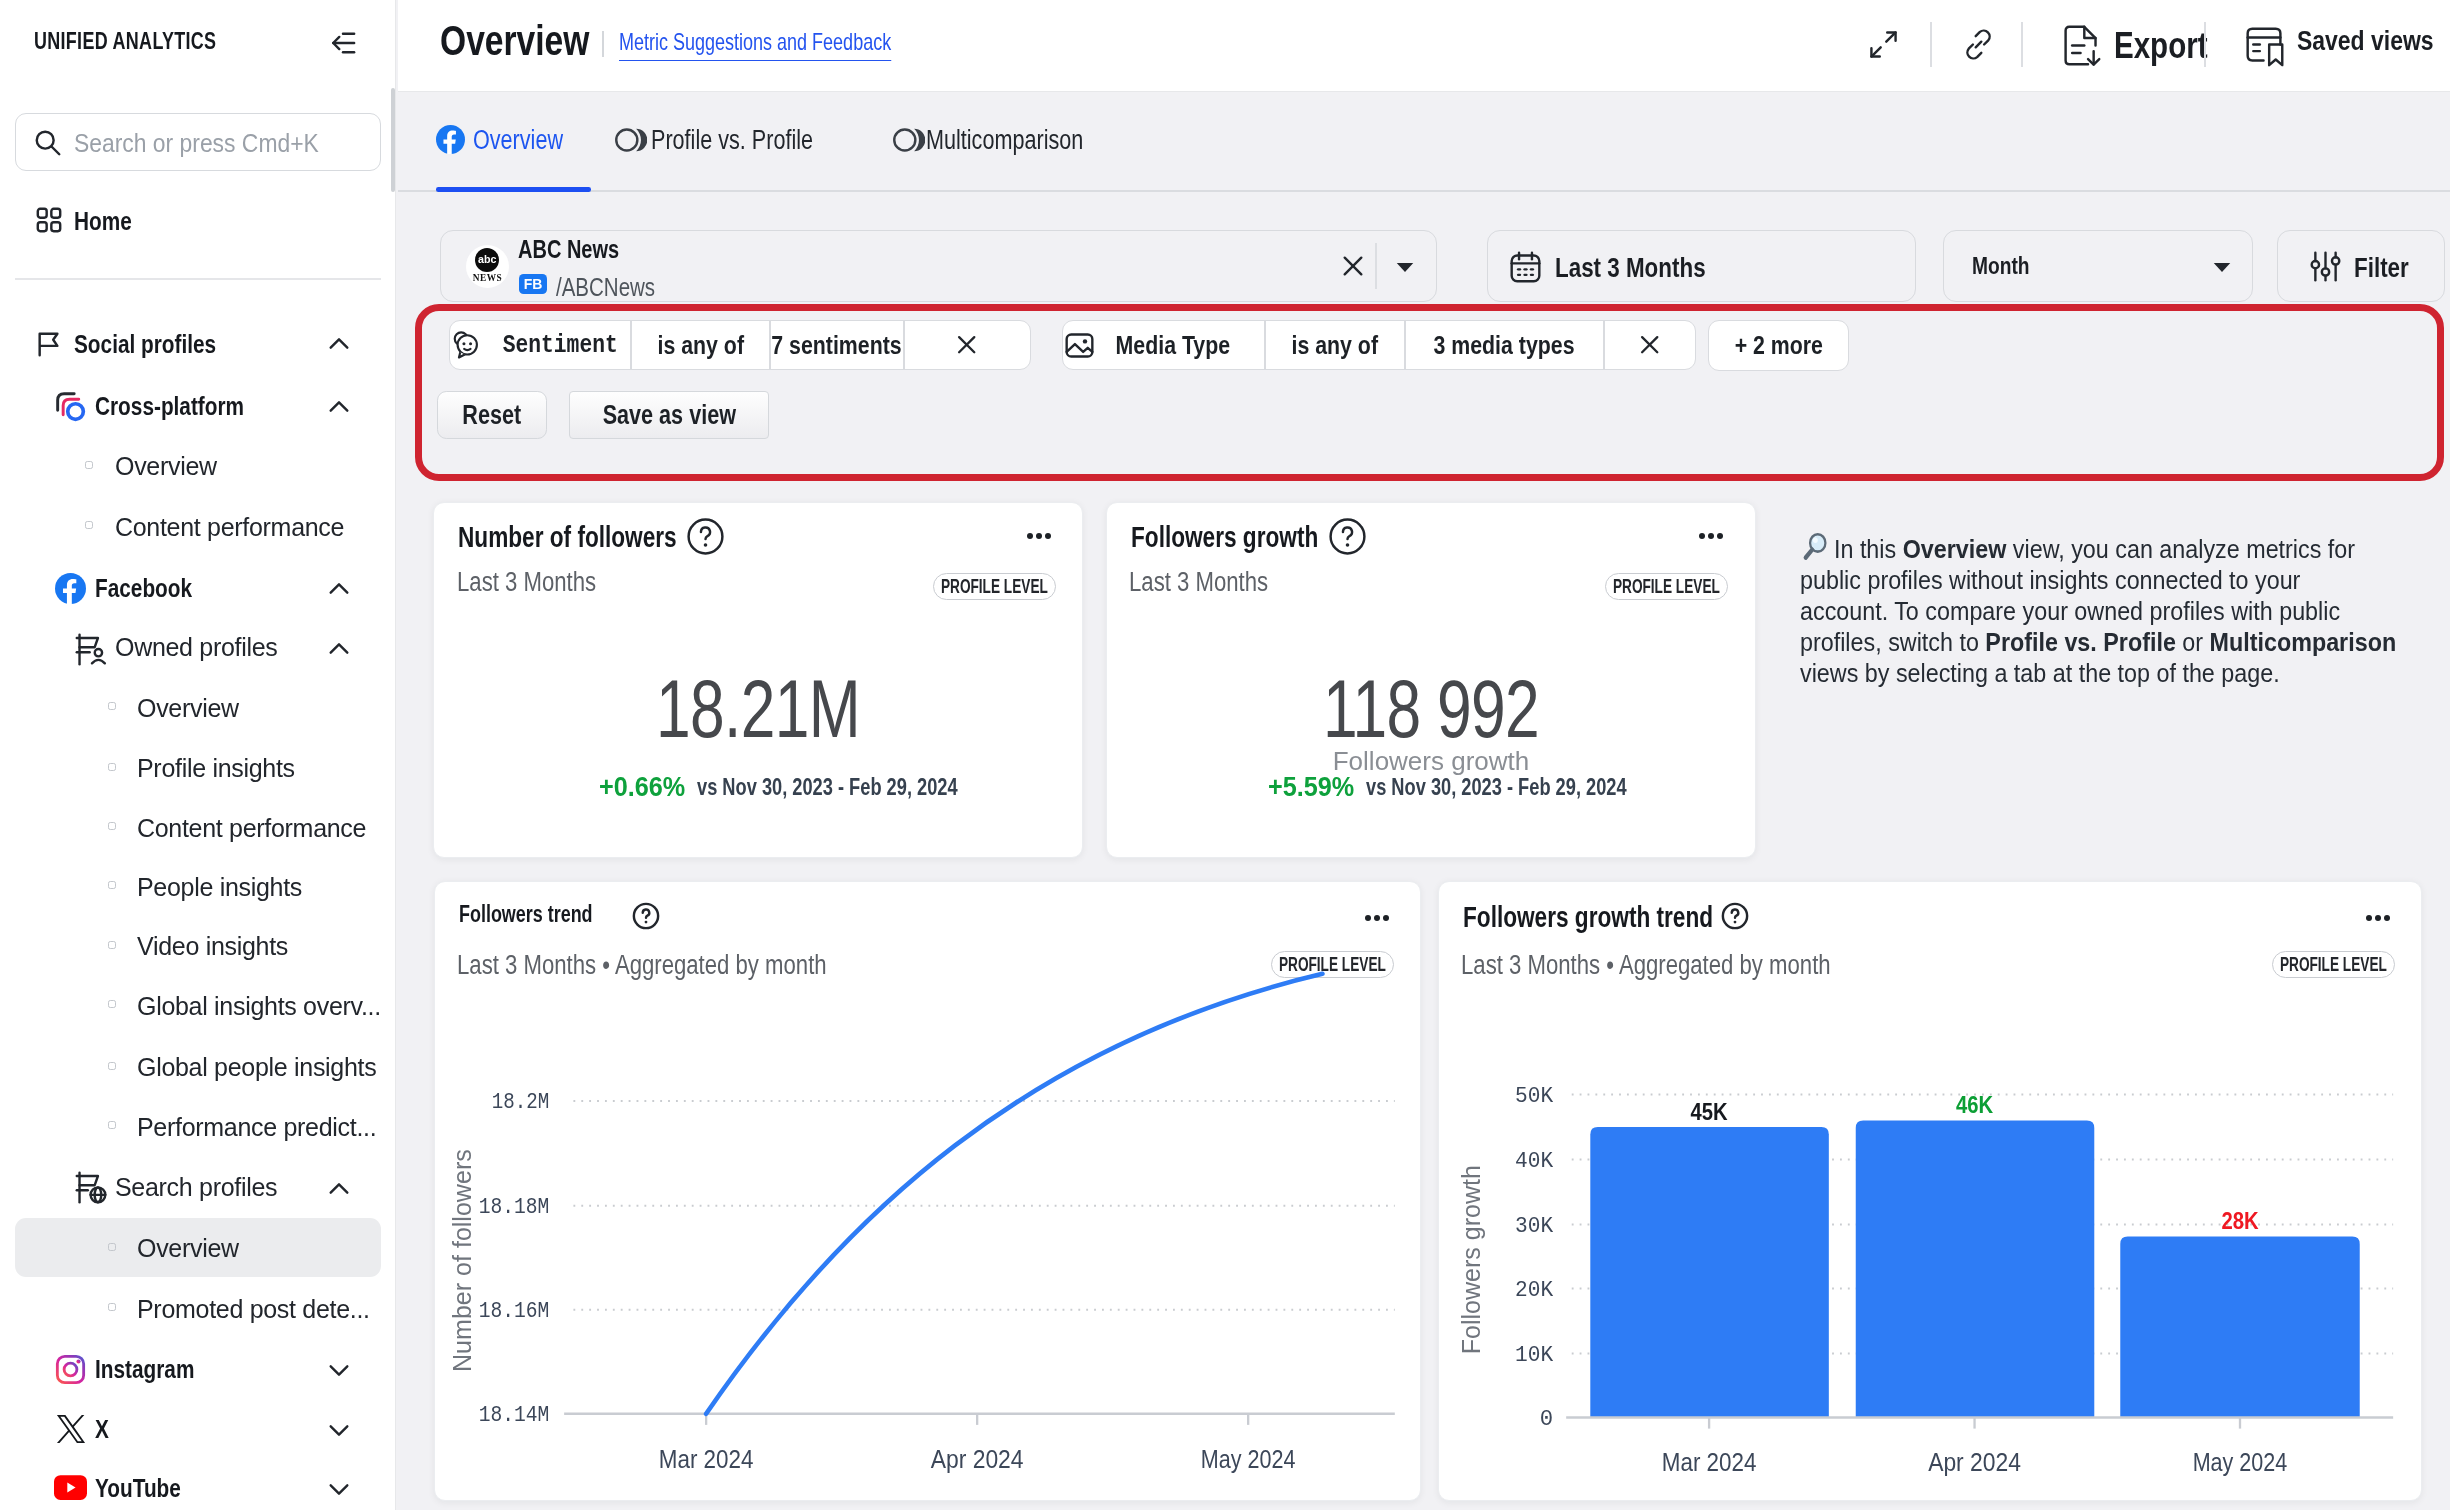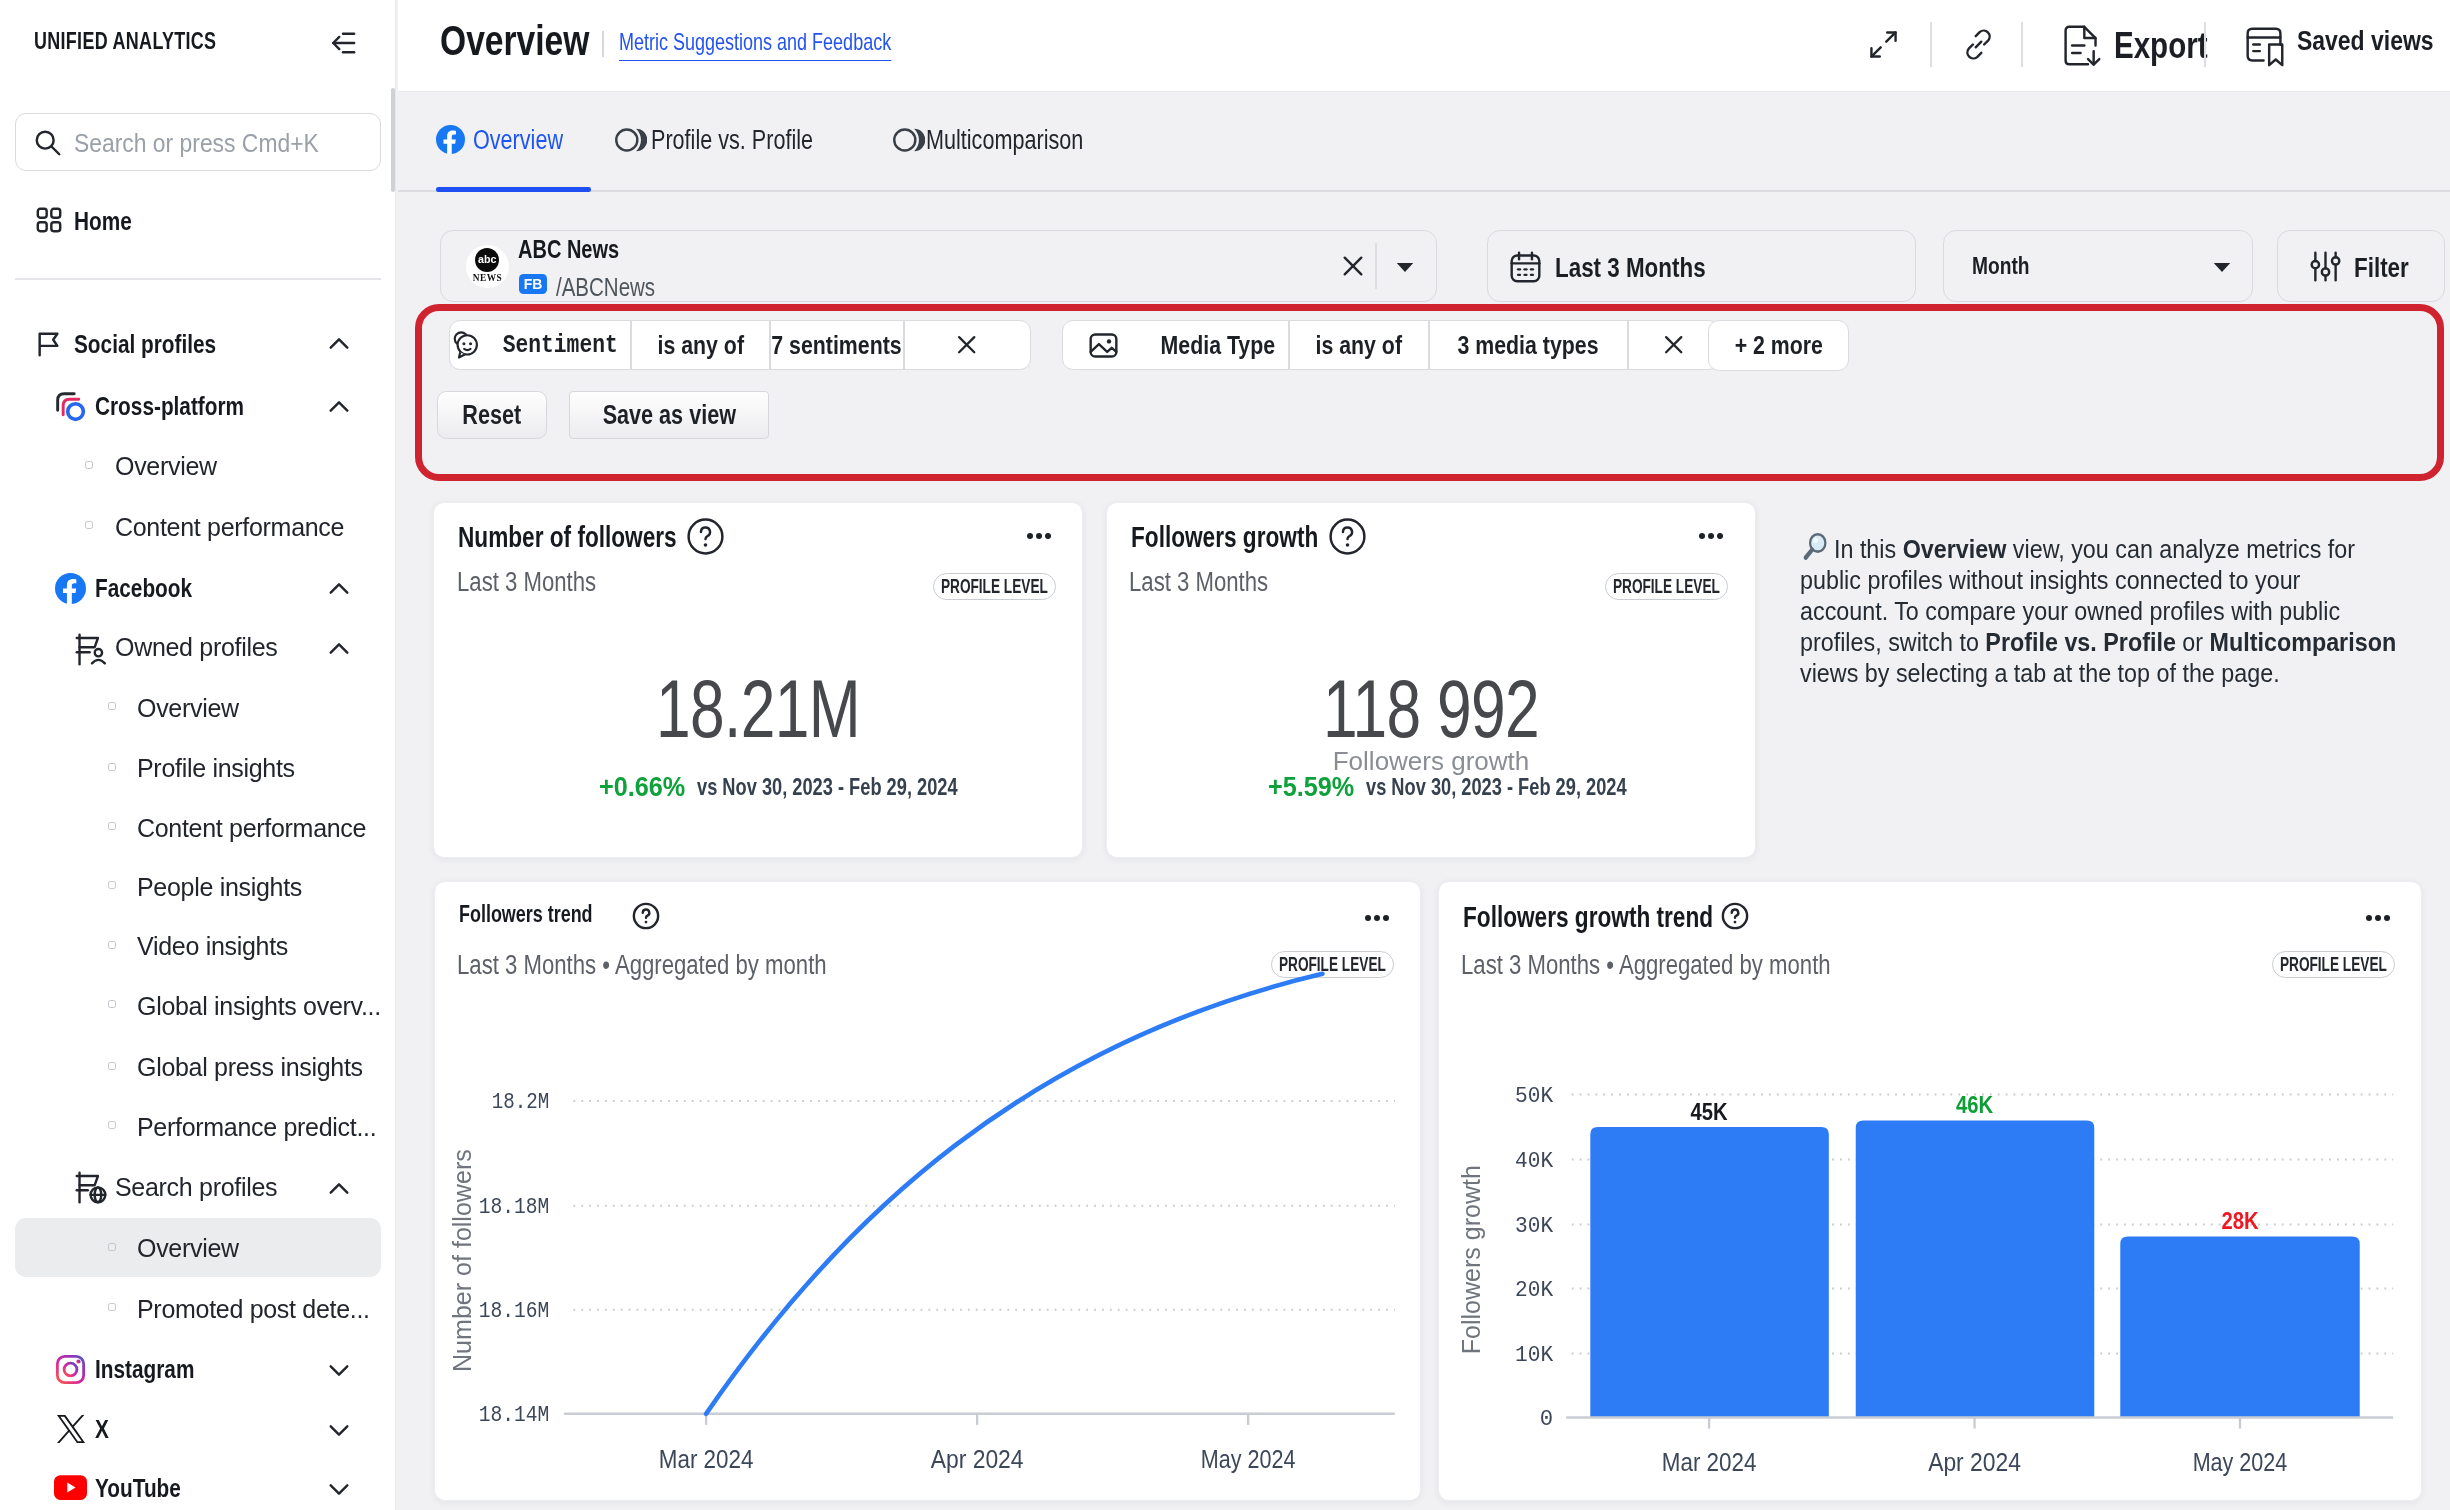--- a/index.html
+++ b/index.html
@@ -95,21 +95,21 @@
   <div class="abs" style="left:137px;top:754px;font-size:25px;letter-spacing:-0.3px;color:#22262c;white-space:nowrap;">Profile insights</div>
   <div class="abs bullet" style="left:108px;top:822px;"></div>
   <div class="abs" style="left:137px;top:814px;font-size:25px;letter-spacing:-0.3px;color:#22262c;white-space:nowrap;">Content performance</div>
   <div class="abs bullet" style="left:108px;top:881px;"></div>
   <div class="abs" style="left:137px;top:873px;font-size:25px;letter-spacing:-0.3px;color:#22262c;white-space:nowrap;">People insights</div>
   <div class="abs bullet" style="left:108px;top:941px;"></div>
   <div class="abs" style="left:137px;top:932px;font-size:25px;letter-spacing:-0.3px;color:#22262c;white-space:nowrap;">Video insights</div>
   <div class="abs bullet" style="left:108px;top:1000px;"></div>
   <div class="abs" style="left:137px;top:992px;font-size:25px;letter-spacing:-0.3px;color:#22262c;white-space:nowrap;">Global insights overv...</div>
   <div class="abs bullet" style="left:108px;top:1062px;"></div>
-  <div class="abs" style="left:137px;top:1053px;font-size:25px;letter-spacing:-0.3px;color:#22262c;white-space:nowrap;">Global press insights</div>
+  <div class="abs" style="left:137px;top:1053px;font-size:25px;letter-spacing:-0.3px;color:#22262c;white-space:nowrap;">Global people insights</div>
   <div class="abs bullet" style="left:108px;top:1121px;"></div>
   <div class="abs" style="left:137px;top:1113px;font-size:25px;letter-spacing:-0.3px;color:#22262c;white-space:nowrap;">Performance predict...</div>
 
   <svg class="abs" style="left:74px;top:1170px;" width="35" height="35" viewBox="0 0 38 38">
     <g stroke="#22262c" stroke-width="2.6" fill="none" stroke-linecap="round" stroke-linejoin="round">
       <path d="M6 3 V35"></path>
         <path d="M3 6.5 H26 L22.5 16.5 H6"></path>
         <path d="M3 22 H15"></path>
       <circle cx="26" cy="27" r="8"></circle>
         <path d="M18 27 H34"></path>
@@ -320,21 +320,21 @@
       <svg width="21.4" height="21.4" viewBox="0 0 24 24">
           <g class="ic" stroke-width="2.4">
             <path d="M3.5 3.5 L20.5 20.5"></path>
             <path d="M20.5 3.5 L3.5 20.5"></path>
           </g>
         </svg>
     </div>
   </div>
 
   <div class="abs row" style="left:664px;top:320px;height:50px;background:#fff;border:1.9px solid #d9dbdf;border-radius:11px;">
-    <div class="row" style="width:201px;height:100%;justify-content:space-between;margin-left:24px;">
+    <div class="row" style="width:201px;height:100%;justify-content:flex-start;">
       <svg width="33" height="33" viewBox="0 0 36 36" style="margin-right:7.4px;">
         <g class="ic" stroke-width="2.4">
           <rect x="4" y="6" width="28" height="24" rx="5"></rect>
           <path d="M4 25 L13 16.5 L22 25 L27 20.5 L32 25"></path>
         </g>
         <circle cx="24" cy="13.5" r="2.4" fill="#22262c"></circle>
       </svg>
       <span class="chlab">Media Type</span>
     </div>
     <div class="vseg"></div>

